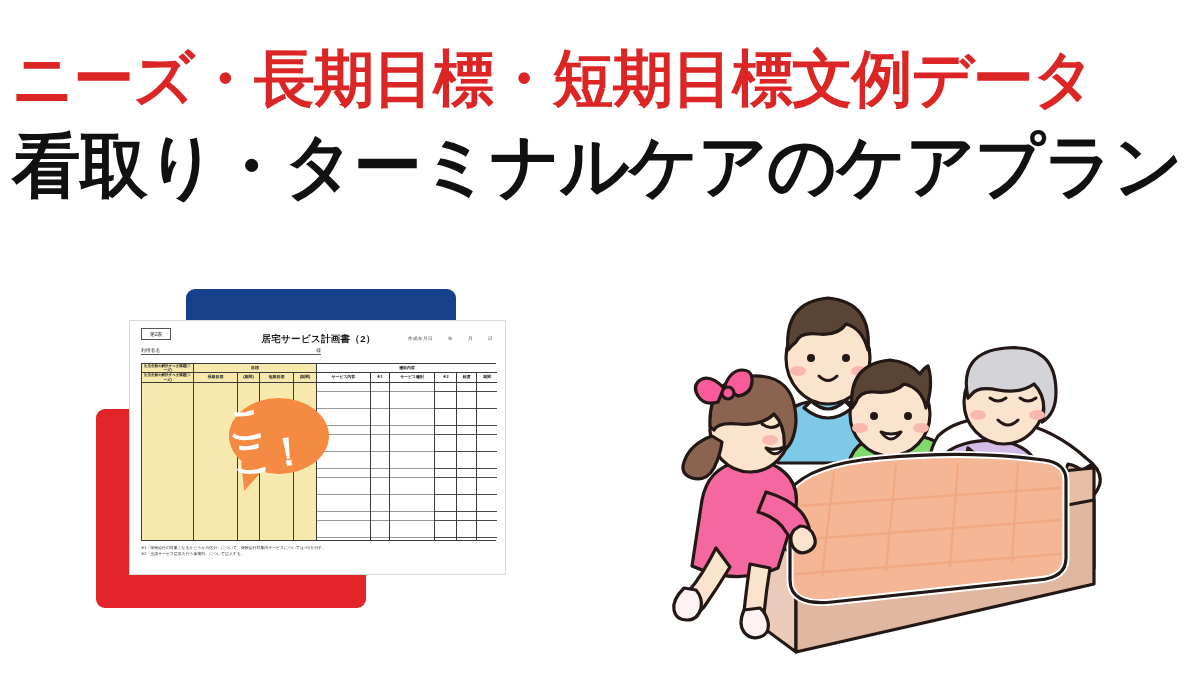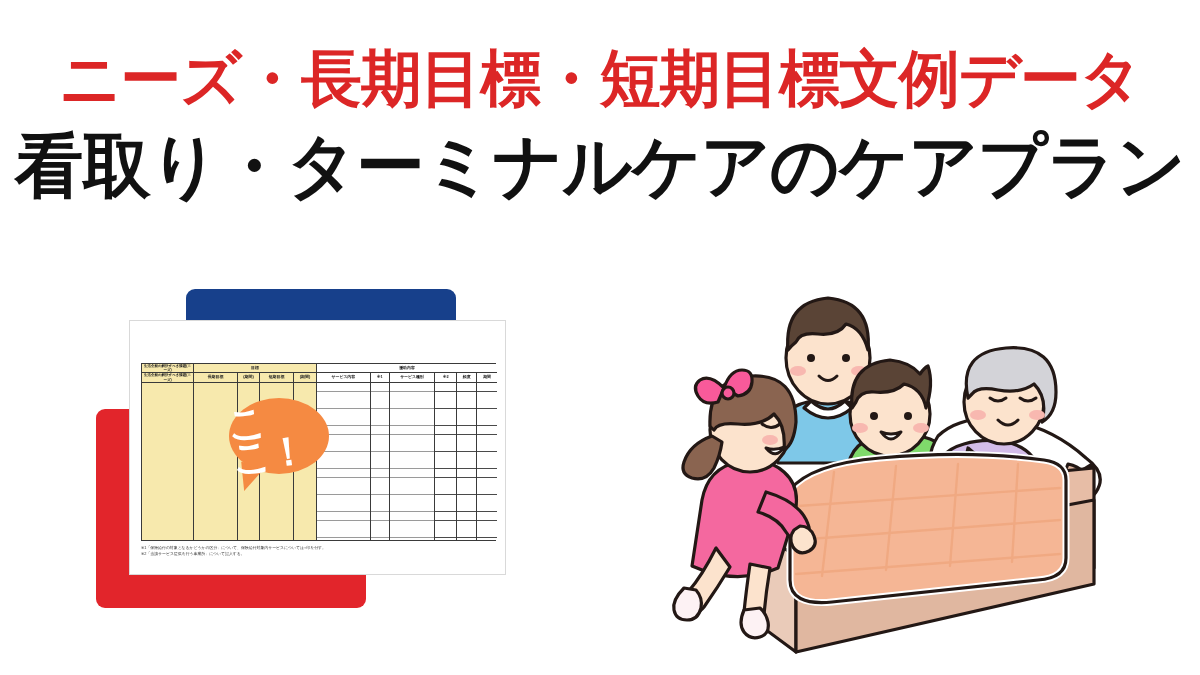--- a/index.html
+++ b/index.html
@@ -5,21 +5,21 @@
   * { box-sizing: border-box; margin: 0; padding: 0; }
   html, body {
     width: 1200px; height: 675px;
     background: #ffffff;
     font-family: "Liberation Sans", "DejaVu Sans", sans-serif;
     overflow: hidden;
   }
   #stage { position: relative; width: 1200px; height: 675px; background: #ffffff; }
 
   
-  .title-block { position: absolute; left: 0; top: 42px; width: 1200px; text-align: center; }
+  .title-block { position: absolute; left: 0; top: 42px; width: 1200px; }
   .title-line1 {
     color: #dc2626; font-size: 62px; line-height: 74px; font-weight: 900;
     letter-spacing: -1px; white-space: nowrap;
     font-family: "DejaVu Sans", "Liberation Sans", sans-serif;
     transform: scaleX(0.98);
   }
   .title-line2 {
     color: #111111; font-size: 70px; line-height: 84px; font-weight: 900;
     letter-spacing: -1px; white-space: nowrap; margin-top: 8px;
     font-family: "DejaVu Sans", "Liberation Sans", sans-serif;
@@ -122,20 +122,29 @@
     <div class="title-line2">看取り・ターミナルケアのケアプラン</div>
   </div>
 
   <div id="doc-area">
 
     <div class="frame-blue"></div>
     <div class="frame-red"></div>
 
     <div class="doc-sheet">
 
+      <div class="doc-head">
+        <div class="doc-tag">第2表</div>
+        <div class="doc-title">居宅サービス計画書（2）</div>
+        <div class="doc-date">作成年月日　　　年　　　月　　　日</div>
+        <div class="doc-user">
+          <span>利用者名</span>
+          <span>様</span>
+        </div>
+      </div>
 
       <div class="doc-table">
 
         <div class="tbl-left">
           <div class="hrow1">
             <div class="hcell needs-cell" style="width:52px;">生活全般の解決すべき課題(ニーズ)</div>
             <div class="hcell" style="width:122px;">目標</div>
           </div>
           <div class="hrow2">
             <div class="hcell needs-cell" style="width:52px;">生活全般の解決すべき課題(ニーズ)</div>

